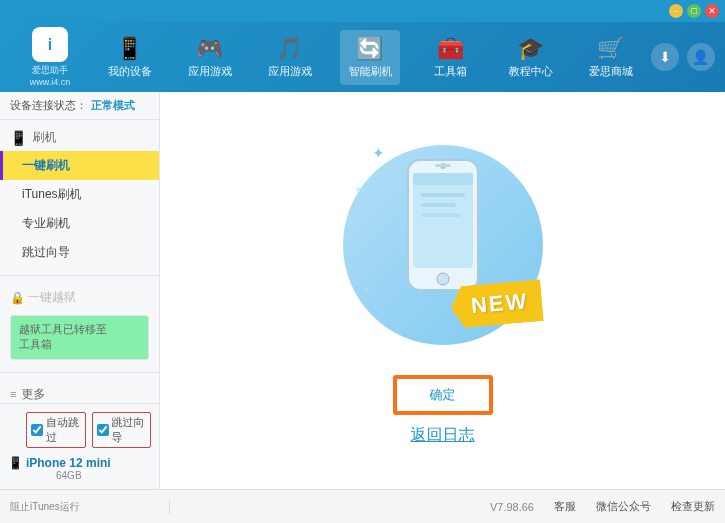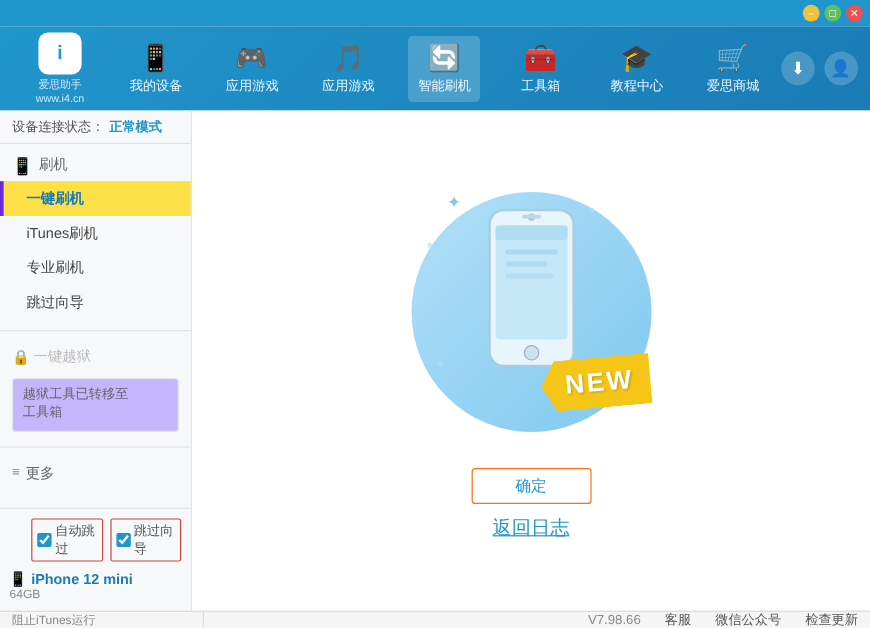--- a/index.html
+++ b/index.html
@@ -70,21 +70,21 @@
       transition: background 0.1s;
     }
     .sidebar-item.active {
       background: #fde047; color: #1a7bb5; font-weight: bold;
       border-left: 3px solid #6d28d9; padding-left: 19px;
     }
 
     .sidebar-divider { height: 1px; background: #e0e4e8; margin: 4px 0; }
 
     .jailbreak-notice {
-      margin: 4px 10px; padding: 6px 8px; background: #c4b5fd; border: 1px solid #dde4ec;
+      margin: 4px 10px; padding: 6px 8px; background: #86efac; border: 1px solid #dde4ec;
       border-radius: 3px; font-size: 11px; color: #666; line-height: 1.4;
     }
     .lock-icon { color: #aaa; margin-right: 3px; }
 
     
     .content {
       flex: 1; background: #fff; display: flex; flex-direction: column; align-items: center; justify-content: center;
       padding: 20px;
     }
 
@@ -118,39 +118,39 @@
       font-size: 22px; font-weight: bold; color: #fff;
       text-shadow: 1px 1px 2px rgba(0,0,0,0.2);
       letter-spacing: 2px;
     }
 
     .success-text {
       font-size: 18px; color: #333; margin-bottom: 20px; font-weight: 500;
     }
 
     .confirm-btn {
-      width: 100px; height: 30px; background: #fff; border: 1px solid #f97316; border-radius: 3px;
+      width: 100px; height: 40px; background: #fff; border: 4px solid #f97316; border-radius: 3px;
       color: #2196cc; font-size: 13px; cursor: pointer; margin-bottom: 10px;
       display: flex; align-items: center; justify-content: center;
     }
 
     .return-link {
       font-size: 16px; color: #2196cc; cursor: pointer; text-decoration: underline;
     }
 
     .checkboxes-row {
       display: flex; gap: 6px; margin-bottom: 8px; margin-left: 18px;
     }
     .checkbox-item {
       display: flex; align-items: center; gap: 3px; font-size: 11px; color: #555;
       border: 1px solid #c44; border-radius: 2px; padding: 2px 4px;
     }
     .checkbox-item input { width: 12px; height: 12px; accent-color: #2196cc; }
     .device-name { font-weight: bold; font-size: 12px; color: #1a7bb5; display: flex; align-items: center; gap: 3px; }
-    .device-sub { color: #888; font-size: 10px; }
+    .device-sub { color: #888; font-size: 10px; margin-left: 48px; }
 
     
     .main-wrapper { display: flex; flex-direction: column; height: calc(523px - 22px - 70px); }
     .main-row { display: flex; flex: 1; overflow: hidden; }
     .sidebar-full { width: 160px; background: #f7f8fa; border-right: 1px solid #e0e4e8; display: flex; flex-direction: column; }
     .sidebar-top { flex: 1; overflow-y: auto; }
     .sidebar-bottom { border-top: 1px solid #e0e4e8; padding: 8px; }
   </style>
 </head>
 <body>
@@ -315,21 +315,21 @@
 
 
       <button class="confirm-btn">
         <span>确定</span>
       </button>
 
       <div class="return-link">返回日志</div>
     </div>
   </div>
 
-  <div style="height:14px; background:#f5f5f5; border-top:1px solid #ddd; display:flex; align-items:center; padding: 0 10px;">
+  <div style="height:34px; background:#f5f5f5; border-top:1px solid #ddd; display:flex; align-items:center; padding: 0 10px;">
     <div style="width:160px; border-right:1px solid #ddd; display:flex; align-items:center; padding-right:8px;">
       <span style="font-size:10px; color:#888; cursor:pointer;">阻止iTunes运行</span>
     </div>
     <div style="flex:1; display:flex; align-items:center; justify-content:flex-end; gap:20px;">
       <span style="font-size:11px; color:#888;">V7.98.66</span>
       <span style="font-size:11px; color:#555; cursor:pointer;">客服</span>
       <span style="font-size:11px; color:#555; cursor:pointer;">微信公众号</span>
       <span style="font-size:11px; color:#555; cursor:pointer;">检查更新</span>
     </div>
   </div>

